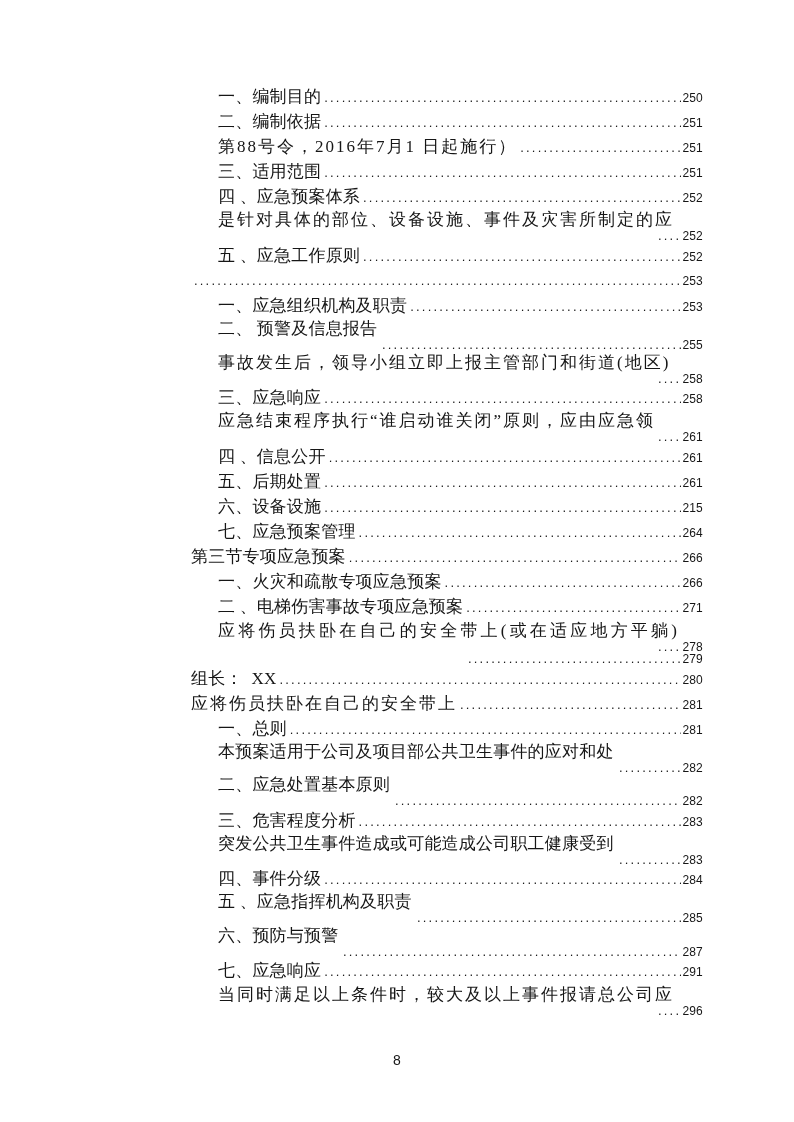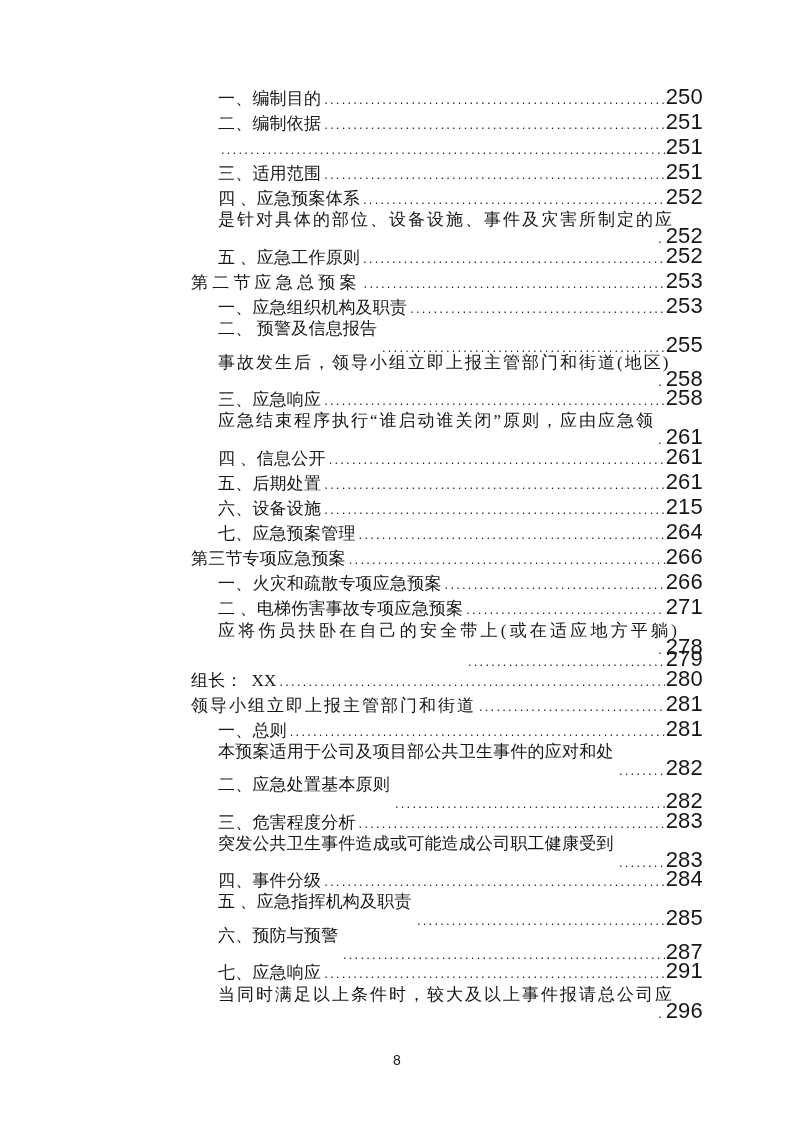--- a/index.html
+++ b/index.html
@@ -38,21 +38,21 @@
     white-space: nowrap;
     font-family: "Liberation Sans", "DejaVu Sans", sans-serif;
     font-size: 13px;
     letter-spacing: 2.2px;
     color: #1c1c1c;
     padding: 0 2px 0 3px;
   }
   .page-num {
     flex: 0 0 auto;
     font-family: "Liberation Sans", "DejaVu Sans", sans-serif;
-    font-size: 22px;
+    font-size: 12px;
     letter-spacing: 0.2px;
     white-space: nowrap;
     padding-left: 1px;
   }
 
   .entry.single {
     display: flex;
     align-items: baseline;
     height: 25.1px;
     line-height: 25.1px;
@@ -93,20 +93,21 @@
     <span class="toc-text">一、编制目的</span>
     <span class="dots">................................................................................................................................................................................................................................................</span>
     <span class="page-num">250</span>
   </div>
       <div class="entry single lv1">
     <span class="toc-text">二、编制依据</span>
     <span class="dots">................................................................................................................................................................................................................................................</span>
     <span class="page-num">251</span>
   </div>
       <div class="entry single lv1 v-ls2">
+    <span class="toc-text">第88号令，2016年7月1 日起施行）</span>
     <span class="dots">................................................................................................................................................................................................................................................</span>
     <span class="page-num">251</span>
   </div>
       <div class="entry single lv1">
     <span class="toc-text">三、适用范围</span>
     <span class="dots">................................................................................................................................................................................................................................................</span>
     <span class="page-num">251</span>
   </div>
       <div class="entry single lv1">
     <span class="toc-text">四 、应急预案体系</span>
@@ -122,21 +123,20 @@
       <span class="dots">................................................................................................................................................................................................................................................</span>
       <span class="page-num">252</span>
     </div>
   </div>
       <div class="entry single lv1">
     <span class="toc-text">五 、应急工作原则</span>
     <span class="dots">................................................................................................................................................................................................................................................</span>
     <span class="page-num">252</span>
   </div>
       <div class="entry single lv0 v-ls4">
-    <span class="toc-text">第二节应急总预案</span>
     <span class="dots">................................................................................................................................................................................................................................................</span>
     <span class="page-num">253</span>
   </div>
       <div class="entry single lv1">
     <span class="toc-text">一、应急组织机构及职责</span>
     <span class="dots">................................................................................................................................................................................................................................................</span>
     <span class="page-num">253</span>
   </div>
       <div class="entry wrapped lv1">
     <div class="l1">
@@ -224,21 +224,21 @@
       <span class="dots">................................................................................................................................................................................................................................................</span>
       <span class="page-num">279</span>
     </div>
   </div>
       <div class="entry single lv0">
     <span class="toc-text">组长：  XX</span>
     <span class="dots">................................................................................................................................................................................................................................................</span>
     <span class="page-num">280</span>
   </div>
       <div class="entry single lv0 v-ls2">
-    <span class="toc-text">领导小组立即上报主管部门和街道</span>
+    <span class="toc-text">应将伤员扶卧在自己的安全带上</span>
     <span class="dots">................................................................................................................................................................................................................................................</span>
     <span class="page-num">281</span>
   </div>
       <div class="entry single lv1">
     <span class="toc-text">一、总则</span>
     <span class="dots">................................................................................................................................................................................................................................................</span>
     <span class="page-num">281</span>
   </div>
       <div class="entry wrapped lv1">
     <div class="l1">

